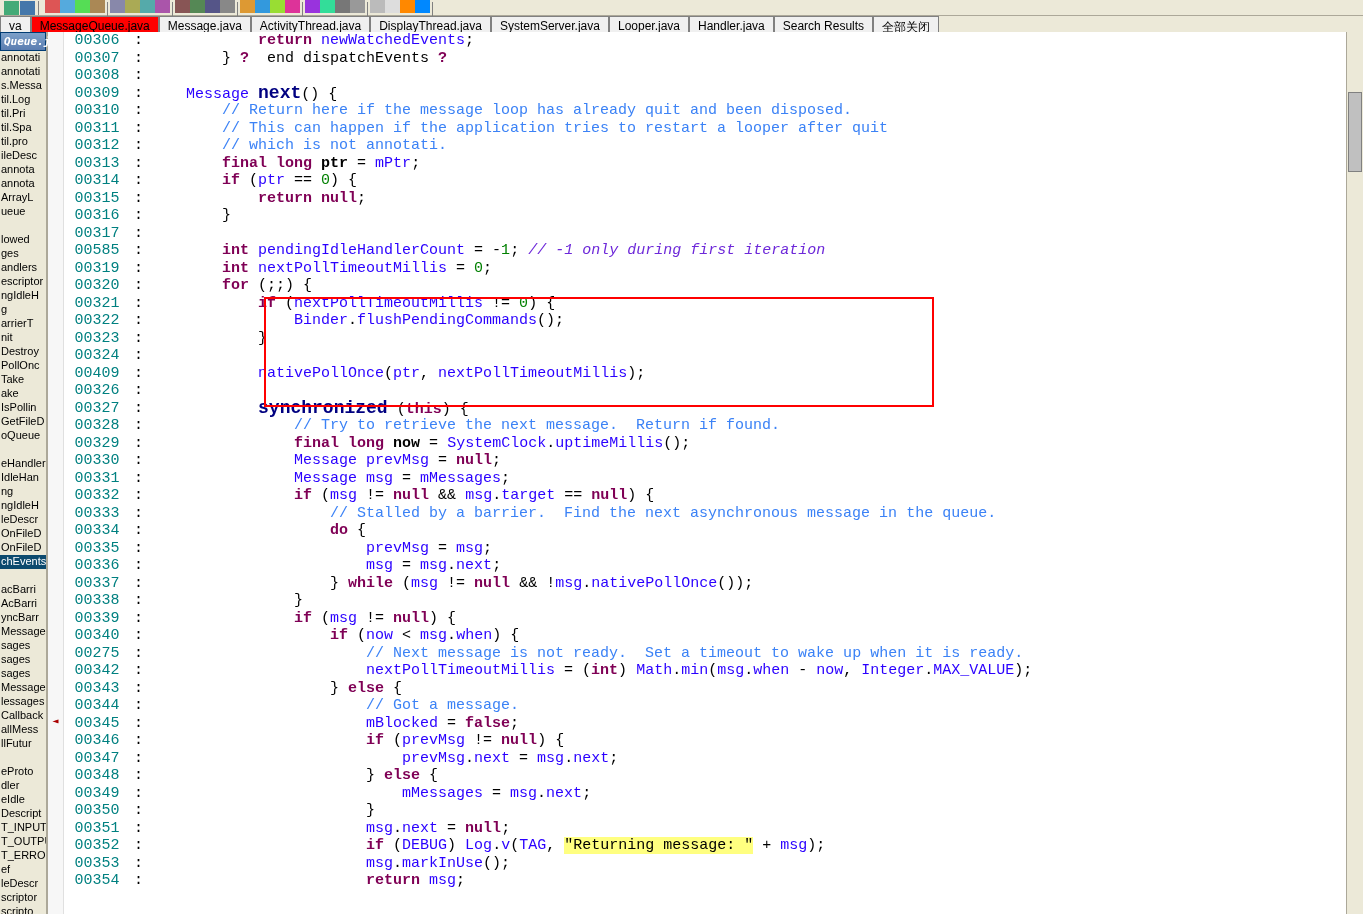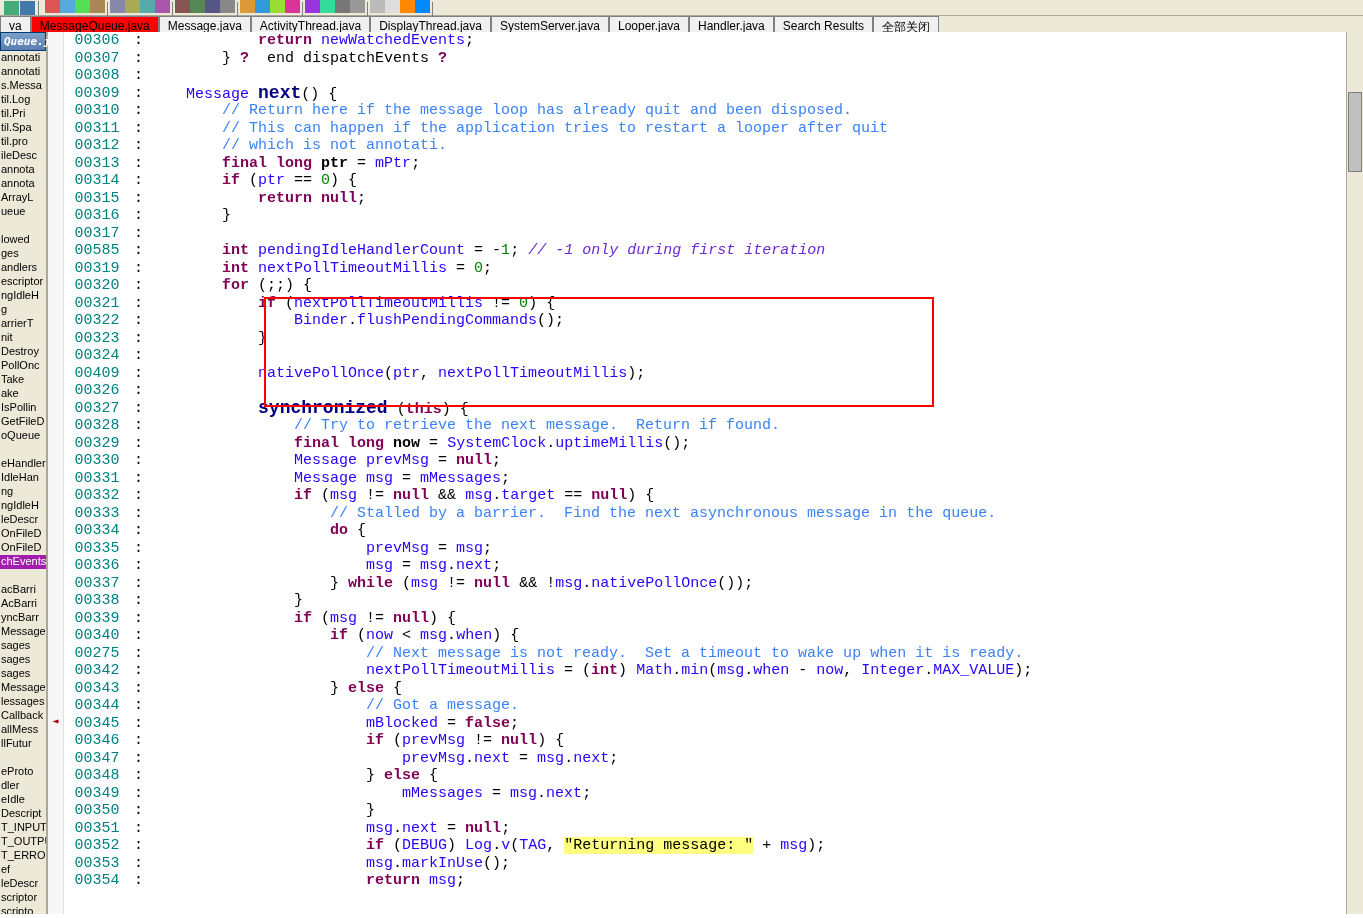--- a/index.html
+++ b/index.html
@@ -8,21 +8,21 @@
 .tb-icon { width: 15px; height: 14px; display: inline-block; }
 .tb-sep { width: 4px; height: 14px; border-left: 1px solid #808080; margin: 0 2px; }
 .tabs { display: flex; height: 16px; background: #ece9d8; font-family: "SimSun", sans-serif; font-size: 12px; }
 .tab { border: 1px solid #808080; border-bottom: none; padding: 2px 8px; background: #f0f0f0; cursor: pointer; white-space: nowrap; color: #000; }
 .tab.active { background: #ff0000; color: #000; }
 .main { display: flex; height: calc(918px - 36px); }
 .sidebar { width: 48px; background: #ece9d8; border-right: 2px solid #aca899; display: flex; flex-direction: column; }
 .sidebar-title { background: linear-gradient(180deg, #7da0c9 0%, #5a7db0 100%); color: #fff; font-weight: bold; font-size: 11px; padding: 2px 3px; border: 1px solid #003c74; font-style: italic; }
 .symlist { overflow: hidden; font-size: 11px; font-family: "Microsoft Sans Serif", sans-serif; color: #000; flex: 1; }
 .symlist div { padding: 0 1px; height: 14px; white-space: nowrap; overflow: hidden; cursor: pointer; }
-.symlist .sel { background: #a21caf; color: #fff; }
+.symlist .sel { background: #0c4a6e; color: #fff; }
 .gutter-icons { width: 16px; background: #f7f7f7; border-right: 1px solid #e0e0e0; }
 .gi { height: 17.5px; text-align: center; font-size: 10px; color: #a00; }
 .code-area { flex: 1; background: #fff; position: relative; font-family: "Courier New", Consolas, monospace; font-size: 15px; line-height: 17.5px; overflow: hidden; }
 .line { display: flex; white-space: pre; height: 17.5px; }
 .ln { width: 70px; text-align: center; color: #008080; padding-right: 4px; flex-shrink: 0; }
 .colon { color: #000; width: 16px; flex-shrink: 0; }
 .code { flex: 1; }
 .kw { color: #7f0055; font-weight: bold; }
 .com { color: #3b82f6; }
 .comi { color: #6d28d9; font-style: italic; }

